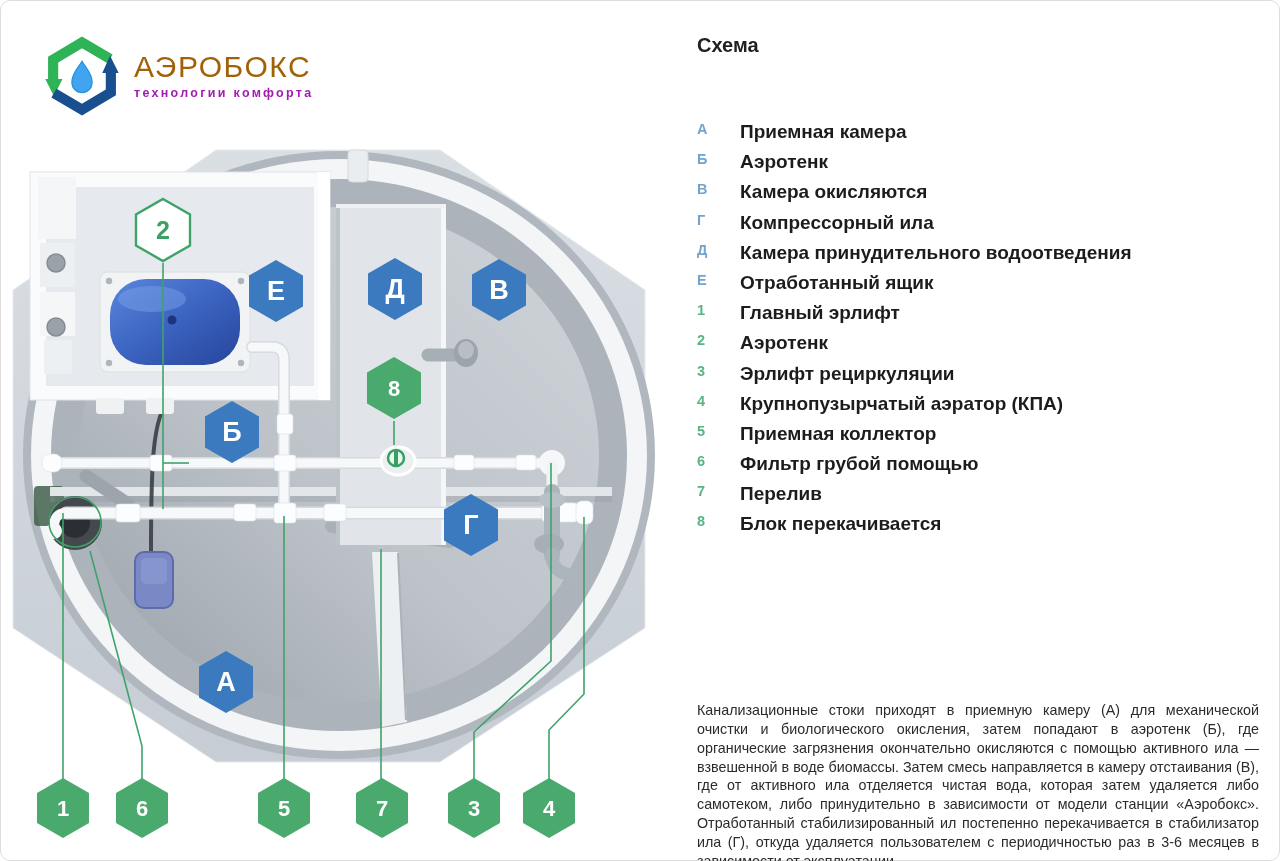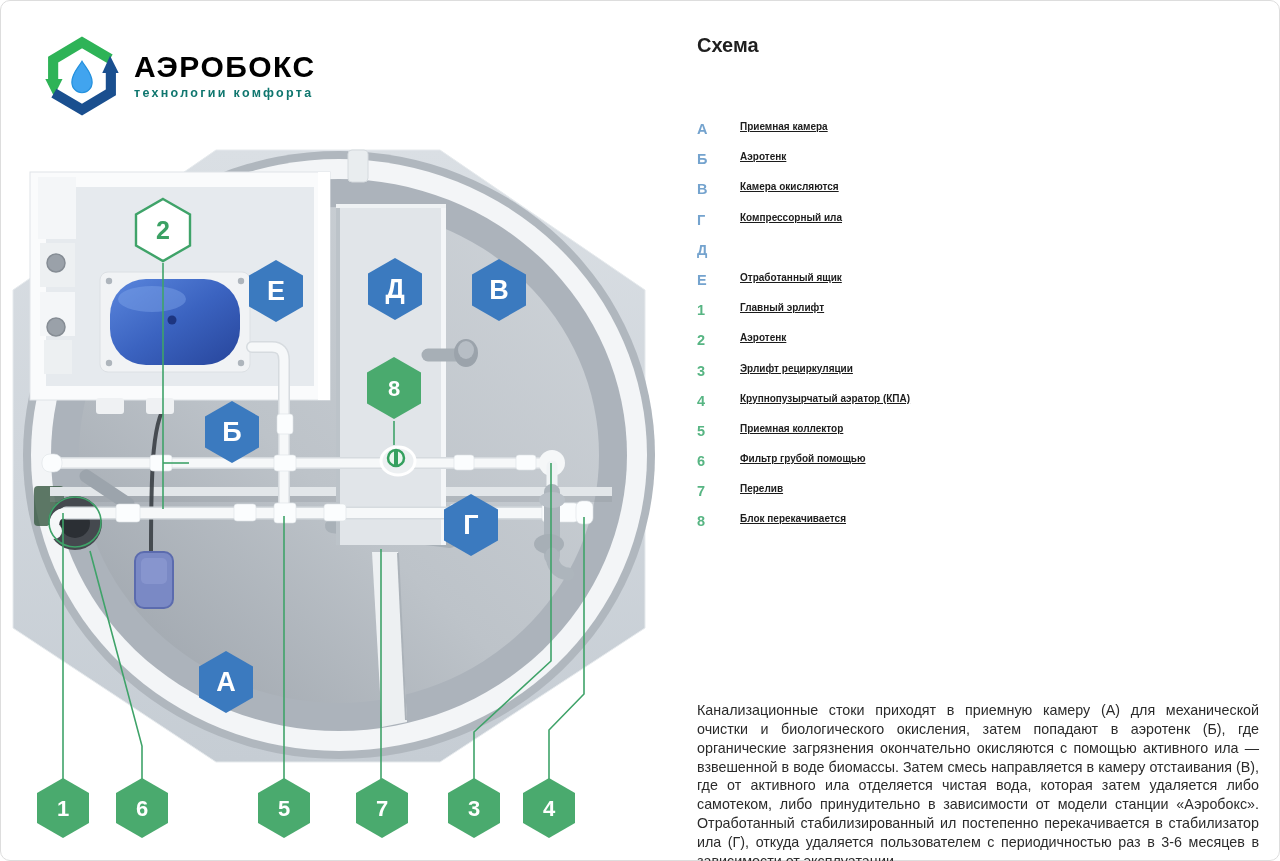--- a/index.html
+++ b/index.html
@@ -3,31 +3,31 @@
 <meta charset="utf-8">
 <style>
   html,body{margin:0;padding:0;background:#ffffff;}
   body{width:1280px;height:861px;position:relative;overflow:hidden;
        font-family:"Liberation Sans",sans-serif;}
   .page{position:absolute;inset:0;background:#fff;border:1px solid #dddddd;border-radius:10px;}
 
   
   .logo{position:absolute;left:43px;top:33px;display:flex;align-items:center;gap:13px;}
   .logo svg{display:block;}
-  .logo-title{font-size:30px;font-weight:700;color:#000000;letter-spacing:1.5px;line-height:30px;}
-  .logo-subtitle{font-size:12.5px;font-weight:700;color:#0f766e;letter-spacing:2.3px;margin-top:4px;}
+  .logo-title{font-size:30px;font-weight:400;color:#a16207;letter-spacing:1.5px;line-height:30px;}
+  .logo-subtitle{font-size:12.5px;font-weight:700;color:#a21caf;letter-spacing:2.3px;margin-top:4px;}
 
   
   .scheme-title{position:absolute;left:697px;top:34px;font-size:20px;font-weight:700;color:#1F1F1F;}
   .legend{position:absolute;left:697px;top:121px;width:561px;}
   .legend-row{display:flex;align-items:flex-start;height:30.2px;}
   .legend-key{width:43px;font-size:14.5px;font-weight:700;flex:0 0 43px;}
   .key-letter{color:#74A3CE;}
   .key-number{color:#57B583;}
-  .legend-label{font-size:10px;font-weight:700;color:#1C1C1C;text-decoration:underline;}
+  .legend-label{font-size:19px;font-weight:700;color:#1C1C1C;}
   .description{position:absolute;left:697px;top:687px;width:562px;font-size:14.3px;
                line-height:18.8px;text-align:justify;color:#2B2B2B;}
 
   
   .diagram{position:absolute;left:0;top:140px;}
   .diagram text{font-family:"Liberation Sans",sans-serif;}
   .hex-blue{fill:#3B7ABF;}
   .hex-green{fill:#4AAA6E;}
   .hex-outline{fill:#FFFFFF;stroke:#3FA369;stroke-width:2.4;}
   .hex-letter{fill:#FFFFFF;font-size:27px;font-weight:700;text-anchor:middle;}
@@ -70,20 +70,21 @@
   <div class="legend-row">
     <span class="legend-key key-letter">В</span>
     <span class="legend-label">Камера окисляются</span>
   </div>
   <div class="legend-row">
     <span class="legend-key key-letter">Г</span>
     <span class="legend-label">Компрессорный ила</span>
   </div>
   <div class="legend-row">
     <span class="legend-key key-letter">Д</span>
+    <span class="legend-label">Камера принудительного водоотведения</span>
   </div>
   <div class="legend-row">
     <span class="legend-key key-letter">Е</span>
     <span class="legend-label">Отработанный ящик</span>
   </div>
   <div class="legend-row">
     <span class="legend-key key-number">1</span>
     <span class="legend-label">Главный эрлифт</span>
   </div>
   <div class="legend-row">

